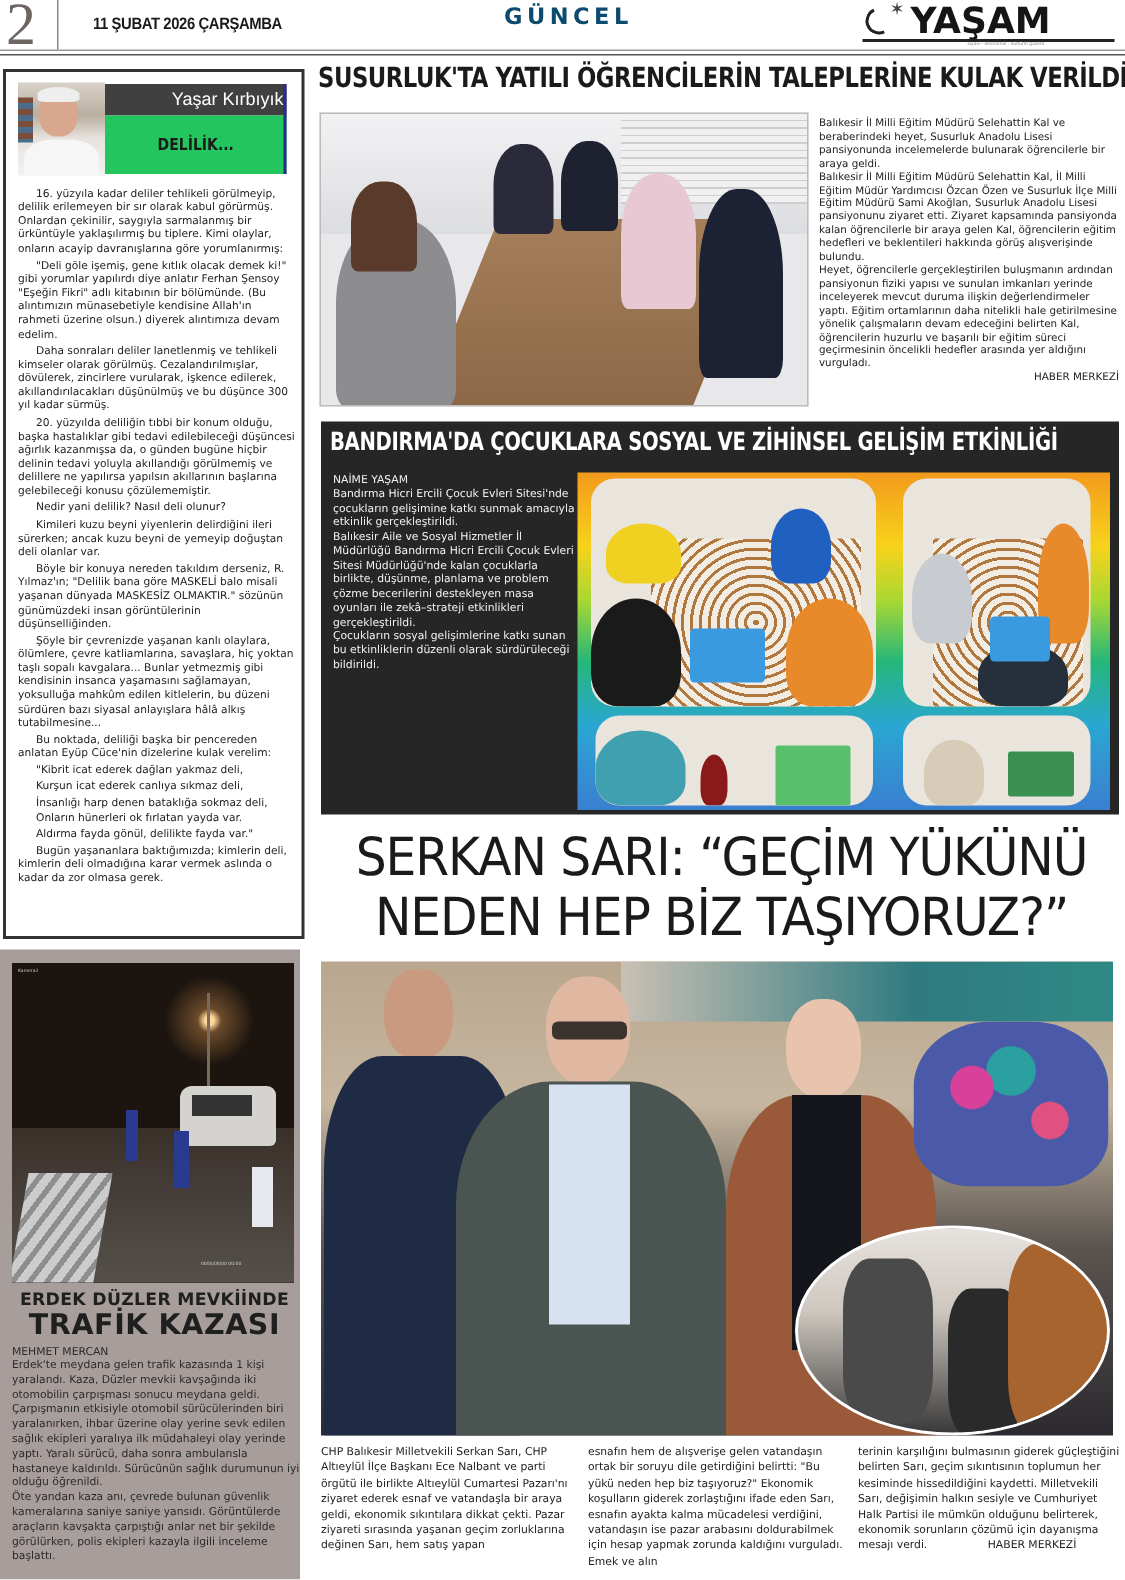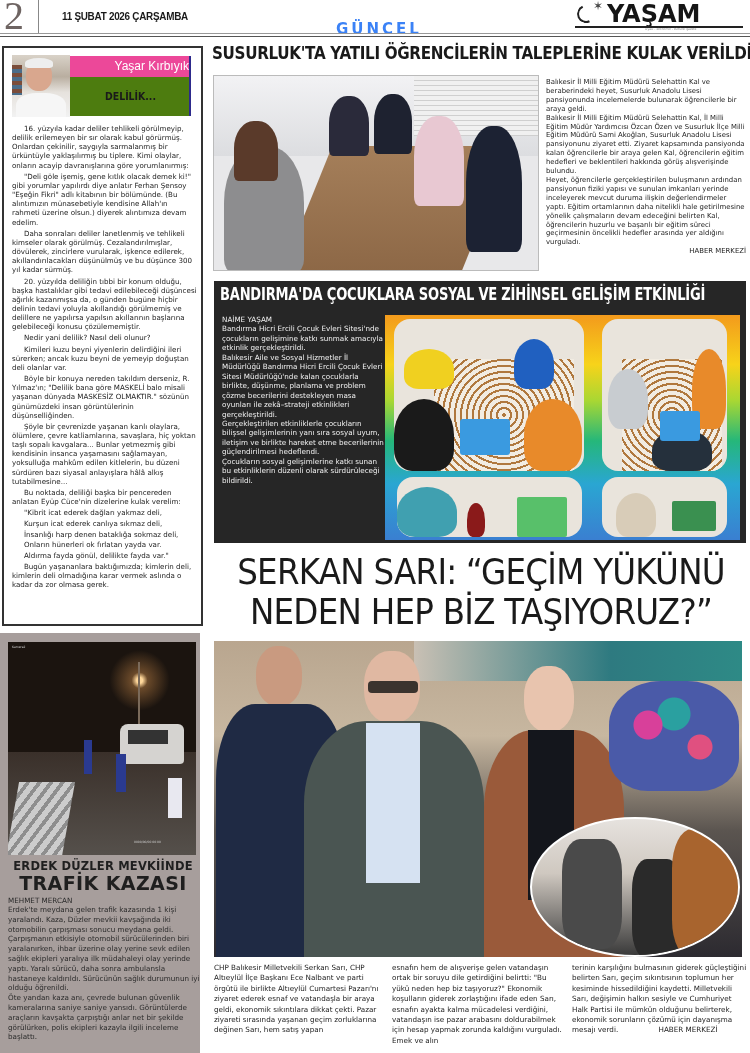--- a/index.html
+++ b/index.html
@@ -4,40 +4,40 @@
 <style>
   * { box-sizing: border-box; margin: 0; padding: 0; }
   html, body { width: 750px; height: 1053px; background: #ffffff; overflow: hidden; }
   body { position: relative; font-family: "DejaVu Sans", sans-serif; color: #1a1a1a; }
 
   
   .masthead { position: absolute; left: 0; top: 0; width: 750px; height: 36px; }
   .page-num { position: absolute; left: 4px; top: -4px; font-family: "Liberation Serif", serif; font-size: 40px; color: #6e6462; line-height: 40px; }
   .page-num-rule { position: absolute; left: 38px; top: 0; width: 1px; height: 33px; background: #888; }
   .date-line { position: absolute; left: 62px; top: 10px; font-family: "Liberation Sans", sans-serif; font-weight: bold; font-size: 11px; letter-spacing: -0.3px; transform: scaleX(0.9); transform-origin: left; }
-  .section-title { position: absolute; left: 336px; top: 20px; font-family: "DejaVu Sans", sans-serif; font-weight: bold; font-size: 15px; letter-spacing: 3px; color: #3b82f6; }
+  .section-title { position: absolute; left: 336px; top: 2px; font-family: "DejaVu Sans", sans-serif; font-weight: bold; font-size: 15px; letter-spacing: 3px; color: #0c4a6e; }
   .logo { position: absolute; left: 575px; top: 1px; width: 170px; height: 32px; }
   .logo-crescent { position: absolute; left: 2px; top: 4px; width: 18px; height: 18px; border-radius: 50%; border: 2px solid #222; border-right-color: transparent; border-top-color: transparent; transform: rotate(20deg); }
   .logo-star { position: absolute; left: 18px; top: -2px; font-size: 12px; color: #444; }
   .logo-text { position: absolute; left: 32px; top: -1px; font-family: "DejaVu Sans", sans-serif; font-weight: bold; font-size: 24px; letter-spacing: 0px; color: #151515; }
   .logo-underline { position: absolute; left: 0; top: 25px; width: 168px; height: 2px; background: #222; }
   .logo-tagline { position: absolute; left: 70px; top: 26px; font-size: 3px; color: #888; }
   .mast-rule1 { position: absolute; left: 0; top: 33px; width: 750px; height: 1px; background: #999; }
   .mast-rule2 { position: absolute; left: 0; top: 36px; width: 750px; height: 1px; background: #555; }
 
   
   .column-box { position: absolute; left: 2px; top: 46px; width: 201px; height: 580px; border: 2px solid #333; background: #fff; }
   .author-photo { position: absolute; left: 8px; top: 7px; width: 58px; height: 62px; background: linear-gradient(180deg, #d9d2c8 0%, #b9aea0 35%, #e6e2dd 60%, #f2f2f2 100%); overflow: hidden; }
   .author-photo .head { position: absolute; left: 14px; top: 6px; width: 26px; height: 30px; border-radius: 45%; background: #d9a78e; }
   .author-photo .hair { position: absolute; left: 13px; top: 3px; width: 28px; height: 10px; border-radius: 50% 50% 20% 20%; background: #eeeeee; }
   .author-photo .shirt { position: absolute; left: 4px; top: 38px; width: 50px; height: 30px; border-radius: 40% 40% 0 0; background: #f6f6f6; }
   .author-photo .shelf { position: absolute; left: 0; top: 10px; width: 10px; height: 30px; background: repeating-linear-gradient(180deg, #7b4d3a 0 4px, #4a6d8a 4px 8px); }
-  .author-name-bar { position: absolute; left: 66px; top: 8px; width: 121px; height: 21px; background: #ec4899; }
+  .author-name-bar { position: absolute; left: 66px; top: 8px; width: 121px; height: 21px; background: #404040; }
   .author-name { position: absolute; left: 0; top: 0; width: 119px; text-align: right; font-family: "Liberation Sans", sans-serif; font-size: 12px; color: #fff; line-height: 20px; }
-  .column-title-bar { position: absolute; left: 66px; top: 29px; width: 121px; height: 39px; background: #4d7c0f; }
+  .column-title-bar { position: absolute; left: 66px; top: 29px; width: 121px; height: 39px; background: #22c55e; }
   .column-title { position: absolute; left: 0; top: 0; width: 121px; text-align: center; font-family: "DejaVu Sans", sans-serif; font-weight: bold; font-size: 11px; line-height: 40px; color: #1a1a1a; transform: scaleX(0.85); }
   .column-title-side { position: absolute; left: 185px; top: 8px; width: 2px; height: 60px; background: #2d2a8c; }
   .column-body { position: absolute; left: 8px; top: 76px; width: 185px; font-family: "DejaVu Sans", sans-serif; font-size: 7.1px; line-height: 9.15px; color: #222; }
   .column-body p { text-indent: 12px; margin-bottom: 2px; }
   .column-body p.verse { text-indent: 12px; margin-bottom: 1.5px; }
 
   
   .erdek-box { position: absolute; left: 0; top: 633px; width: 200px; height: 420px; background: #a79e9c; }
   .erdek-photo { position: absolute; left: 8px; top: 9px; width: 188px; height: 213px; background: radial-gradient(circle at 70% 18%, #ffd79a 0 3px, #6b4a2a 8px, #1b140f 30px), #120f0d; overflow: hidden; }
   .erdek-photo .ground { position: absolute; left: 0; top: 110px; width: 188px; height: 103px; background: linear-gradient(180deg, #3a302a, #55504b); }
@@ -184,21 +184,20 @@
   <div>Heyet, öğrencilerle gerçekleştirilen buluşmanın ardından pansiyonun fiziki yapısı ve sunulan imkanları yerinde inceleyerek mevcut duruma ilişkin değerlendirmeler yaptı. Eğitim ortamlarının daha nitelikli hale getirilmesine yönelik çalışmaların devam edeceğini belirten Kal, öğrencilerin huzurlu ve başarılı bir eğitim süreci geçirmesinin öncelikli hedefler arasında yer aldığını vurguladı.</div>
   <div class="byline-right">HABER MERKEZİ</div>
 </div>
 
 <section class="bandirma-box">
   <h2 class="bandirma-headline">BANDIRMA'DA ÇOCUKLARA SOSYAL VE ZİHİNSEL GELİŞİM ETKİNLİĞİ</h2>
   <div class="bandirma-text">
     <div>NAİME YAŞAM</div>
     <div>Bandırma Hicri Ercili Çocuk Evleri Sitesi'nde çocukların gelişimine katkı sunmak amacıyla etkinlik gerçekleştirildi.</div>
     <div>Balıkesir Aile ve Sosyal Hizmetler İl Müdürlüğü Bandırma Hicri Ercili Çocuk Evleri Sitesi Müdürlüğü'nde kalan çocuklarla birlikte, düşünme, planlama ve problem çözme becerilerini destekleyen masa oyunları ile zekâ–strateji etkinlikleri gerçekleştirildi.</div>
-    <div>Gerçekleştirilen etkinliklerle çocukların bilişsel gelişimlerinin yanı sıra sosyal uyum, iletişim ve birlikte hareket etme becerilerinin güçlendirilmesi hedeflendi.</div>
     <div>Çocukların sosyal gelişimlerine katkı sunan bu etkinliklerin düzenli olarak sürdürüleceği bildirildi.</div>
   </div>
   <div class="bandirma-collage">
     <div class="collage-cell" style="left:9px;top:4px;width:190px;height:152px;">
       <div class="cc-table" style="left:40px;top:40px;width:140px;height:112px;"></div>
       <div class="cc-kid" style="left:10px;top:30px;width:50px;height:40px;background:#f0d020;"></div>
       <div class="cc-kid" style="left:120px;top:20px;width:40px;height:50px;background:#2060c0;"></div>
       <div class="cc-kid" style="left:0px;top:80px;width:60px;height:72px;background:#1a1a1a;"></div>
       <div class="cc-kid" style="left:130px;top:80px;width:58px;height:72px;background:#e88a2a;"></div>
       <div class="cc-board" style="left:66px;top:100px;width:50px;height:36px;"></div>

